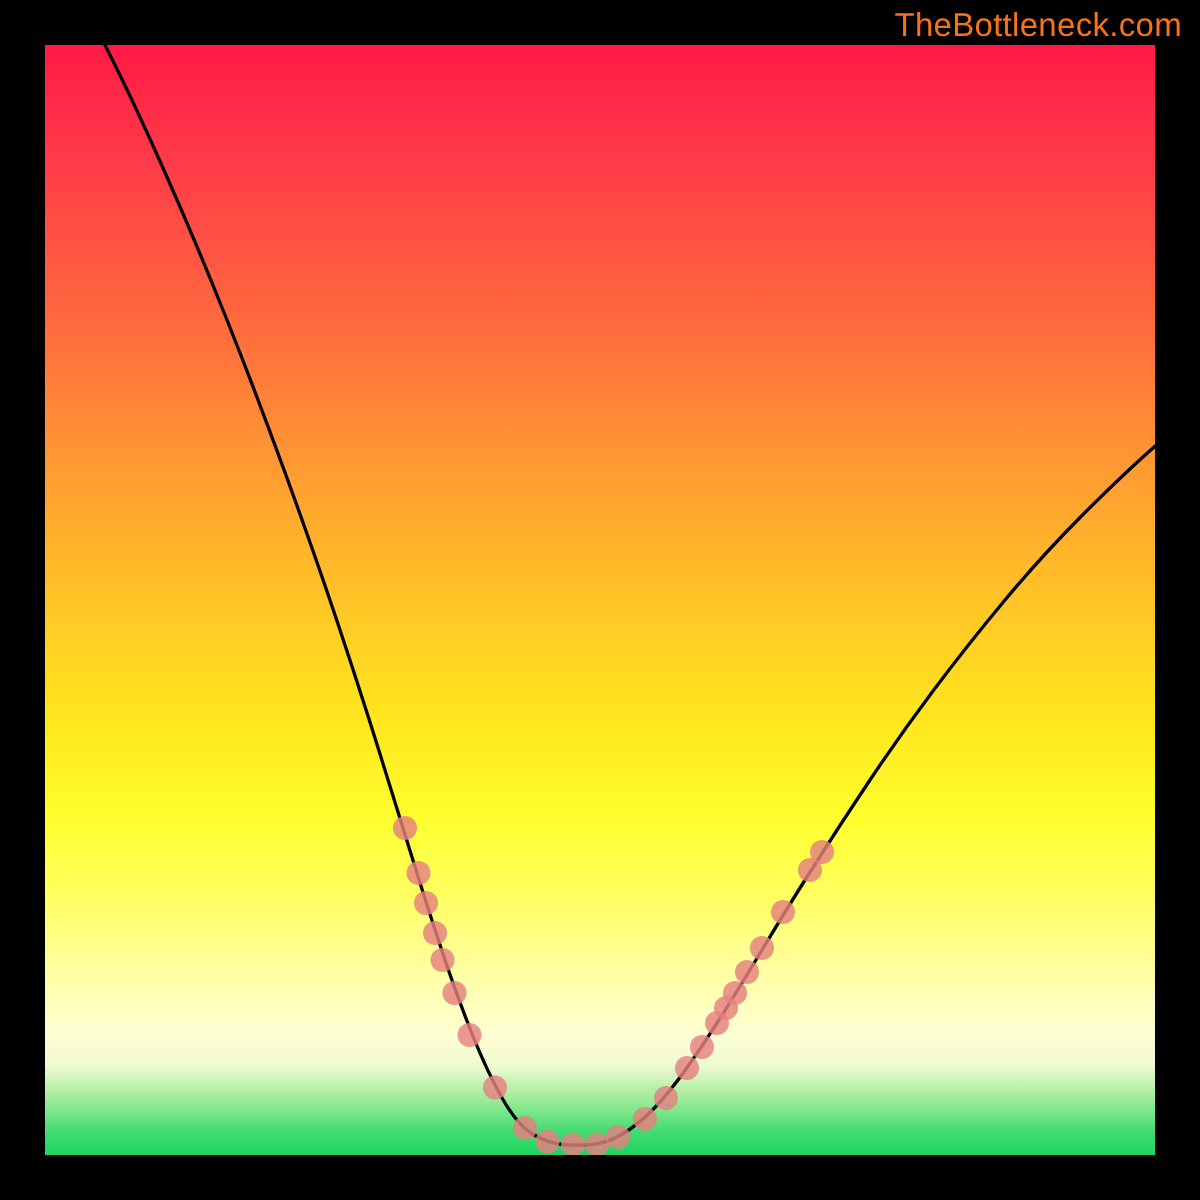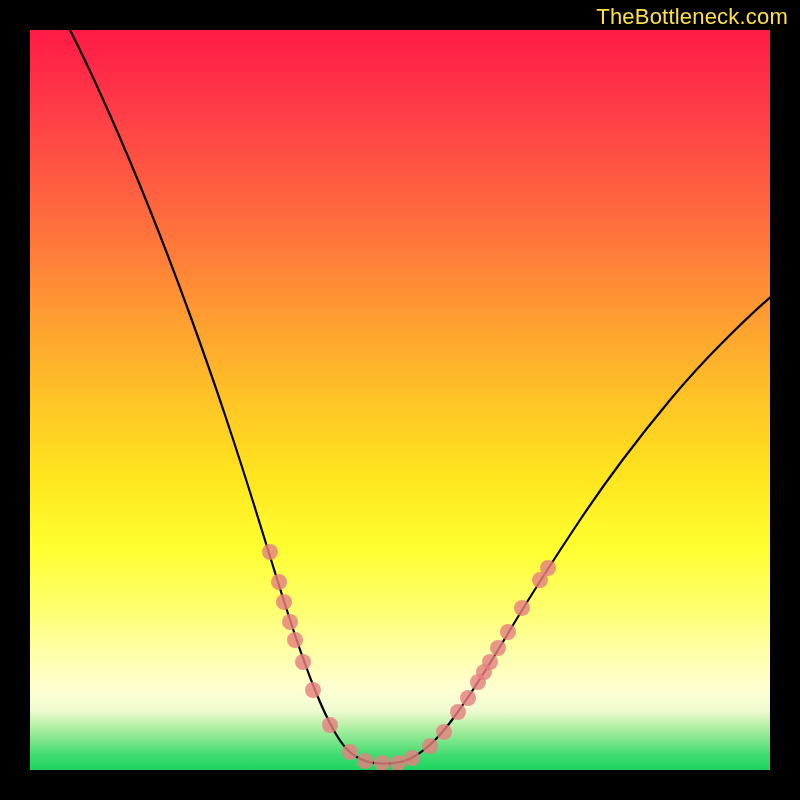--- a/index.html
+++ b/index.html
@@ -46,21 +46,21 @@
       #b8f0a8 94%,
       #7ee68a 96%,
       #3fdc70 98%,
       #1ed45e 100%
     );
   }
   .watermark {
     position: absolute;
     top: 4px;
     right: 12px;
-    color: #fde047;
+    color: #f97316;
     font-size: 22px;
     font-weight: 500;
     letter-spacing: 0.2px;
     z-index: 10;
   }
   svg.curve {
     position: absolute;
     inset: 0;
     width: 740px;
     height: 740px;

